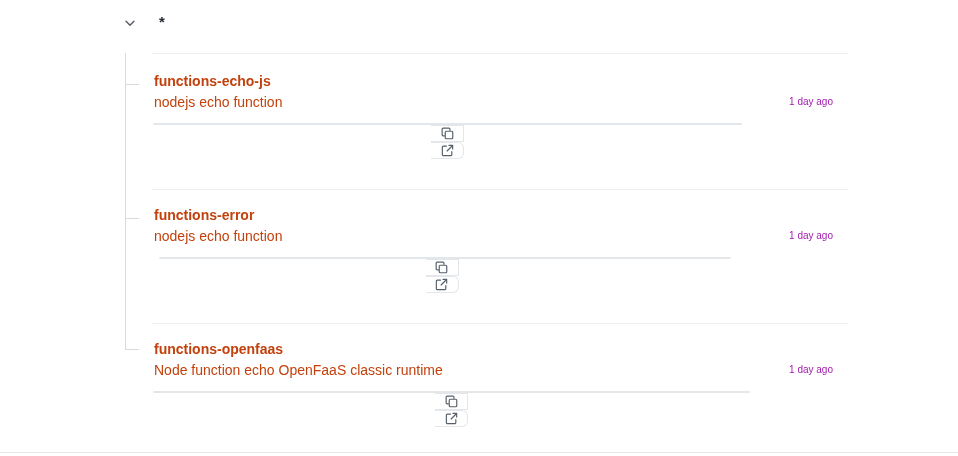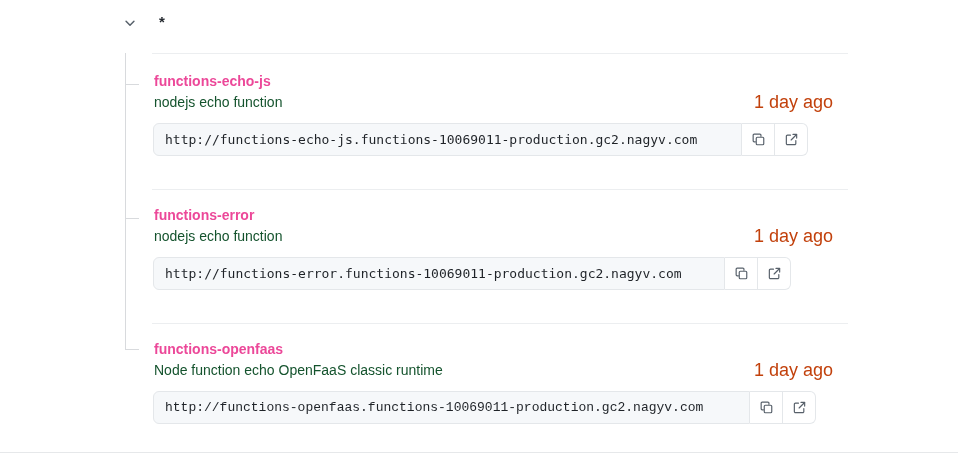--- a/index.html
+++ b/index.html
@@ -105,52 +105,53 @@
     left: 0;
     width: 958px;
   }
   .entry-name {
     position: absolute;
     left: 154px;
     top: 0px;
     font-size: 14px;
     font-weight: 700;
     line-height: 20px;
-    color: #ec4899;
+    color: #c2410c;
     white-space: nowrap;
   }
   .entry-desc {
     position: absolute;
     left: 154px;
     top: 21px;
     font-size: 14px;
     font-weight: 400;
     line-height: 20px;
-    color: #14532d;
+    color: #c2410c;
     white-space: nowrap;
   }
   .entry-time {
     position: absolute;
     top: 21px;
-    font-size: 18px;
+    font-size: 10px;
     font-weight: 400;
     line-height: 20px;
-    color: #c2410c;
+    color: #a21caf;
     white-space: nowrap;
     text-align: right;
   }
 
   
   .url-group {
     position: absolute;
     left: 153px;
     top: 52px;
     display: flex;
-    align-items: flex-start;
+    align-items: center;
     height: 16px;
+    flex-direction: column;
   }
   .url-field {
     box-sizing: border-box;
     height: 33px;
     background: #f6f8fa;
     border: 1px solid #e4e7ea;
     border-radius: 6px 0 0 6px;
     display: flex;
     align-items: center;
     padding: 0 11px;
@@ -226,21 +227,21 @@
         </svg>
       </button>
     </div>
   </div>
 
   <div class="entry" style="top:205px;">
     <div class="entry-name">functions-error</div>
     <div class="entry-desc">nodejs echo function</div>
     <div class="entry-time" style="right:125px;">1 day ago</div>
     <div class="url-group">
-      <div class="url-field" style="width:572px;">http://functions-error.functions-10069011-production.gc2.nagyv.com</div>
+      <div class="url-field" style="width:572px;margin-left:6px;">http://functions-error.functions-10069011-production.gc2.nagyv.com</div>
       <button class="url-btn" aria-label="copy">
         <svg width="15" height="15" viewBox="0 0 16 16" fill="none" aria-hidden="true">
           <rect x="5.6" y="5.6" width="8.0" height="8.0" rx="1.1" stroke="#57606a" stroke-width="1.25"></rect>
           <path d="M10.6 4.6 V3.3 A1.1 1.1 0 0 0 9.5 2.2 H3.4 A1.1 1.1 0 0 0 2.3 3.3 V9.4 A1.1 1.1 0 0 0 3.4 10.5 H4.7" stroke="#57606a" stroke-width="1.25" stroke-linecap="round" stroke-linejoin="round"></path>
         </svg>
       </button>
       <button class="url-btn" aria-label="open in new tab">
         <svg width="15" height="15" viewBox="0 0 16 16" fill="none" aria-hidden="true">
           <path d="M12.6 9.1 V12.3 A1.2 1.2 0 0 1 11.4 13.5 H3.7 A1.2 1.2 0 0 1 2.5 12.3 V4.6 A1.2 1.2 0 0 1 3.7 3.4 H6.9" stroke="#57606a" stroke-width="1.25" stroke-linecap="round" stroke-linejoin="round"></path>
           <path d="M9.6 2.6 H13.5 V6.5" stroke="#57606a" stroke-width="1.25" stroke-linecap="round" stroke-linejoin="round"></path>

